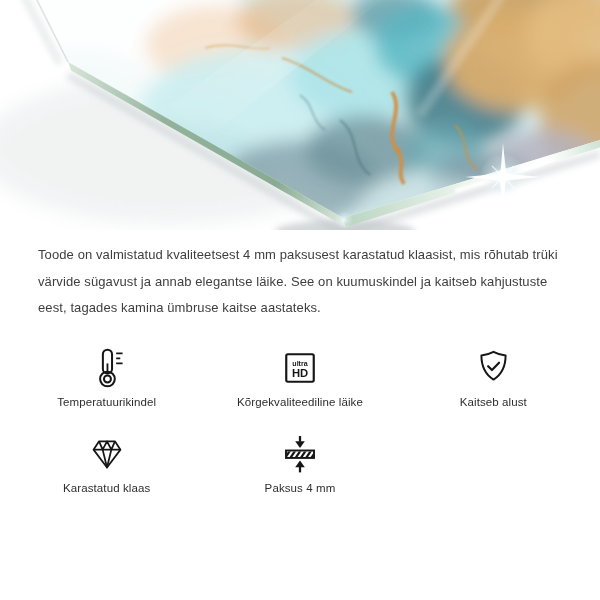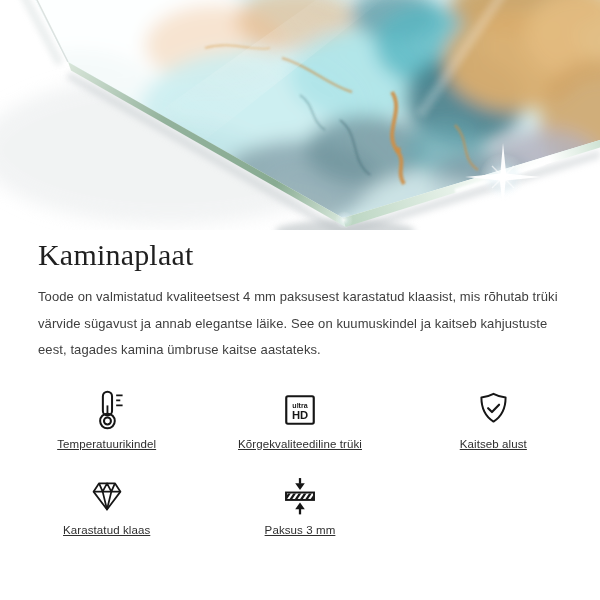--- a/index.html
+++ b/index.html
@@ -18,21 +18,21 @@
     font-size:13px;line-height:26.5px;color:#3e3e3e;margin:0;max-width:536px;
     letter-spacing:.1px;
   }
   .features{
     display:grid;grid-template-columns:repeat(3,1fr);
     row-gap:22px;margin-top:22px;padding:0 10px;
   }
   .feature{display:flex;flex-direction:column;align-items:center;}
   .icon-slot{height:48px;display:flex;align-items:center;justify-content:flex-end;}
   .feature-label{
-    margin-top:4px;font-size:11.5px;color:#2e2e2e;text-align:center;letter-spacing:.1px;text-decoration:underline;
+    margin-top:4px;font-size:11.5px;color:#2e2e2e;text-align:center;letter-spacing:.1px;
   }
   .ficon{stroke:#161616;fill:none;stroke-width:2.2;}
 </style>
 </head>
 <body>
 
 <div class="page">
 
   <svg class="hero" viewBox="0 0 600 230" aria-hidden="true">
     <defs>
@@ -131,21 +131,20 @@
       <path d="M503,143 L506.2,174 L503,209 L499.8,180 Z" fill="#ffffff" opacity="0.95"></path>
       <path d="M465,177 L503,173.2 L541,177 L503,180.8 Z" fill="#ffffff" opacity="0.95"></path>
       <path d="M492,166 L514,188 M514,166 L492,188" stroke="#ffffff" stroke-width="1.4" opacity="0.6"></path>
       <circle cx="503" cy="177" r="3.2" fill="#ffffff"></circle>
       <circle cx="344" cy="220" r="9" fill="url(#glow)" opacity="0.85"></circle>
     </g>
   </svg>
 
   <div class="content">
     <h1 class="headline">
-      <span>Kaminaplaat</span>
     </h1>
     <p class="description">Toode on valmistatud kvaliteetsest 4 mm paksusest karastatud klaasist, mis rõhutab trüki värvide sügavust ja annab elegantse läike. See on kuumuskindel ja kaitseb kahjustuste eest, tagades kamina ümbruse kaitse aastateks.</p>
   </div>
 
   <div class="features">
 
     <div class="feature">
       <div class="icon-slot">
         <svg width="44" height="44" viewBox="0 0 48 48" class="ficon">
           <rect x="19.5" y="4" width="10" height="26" rx="5"></rect>
@@ -159,21 +158,21 @@
     </div>
 
     <div class="feature">
       <div class="icon-slot">
         <svg width="40" height="40" viewBox="0 0 48 48" class="ficon">
           <rect x="7.5" y="7.5" width="33" height="33" rx="2" stroke-width="2.6"></rect>
           <text x="24" y="21" text-anchor="middle" fill="#161616" stroke="none" font-family="Liberation Sans, sans-serif" font-size="8.5" font-weight="700">ultra</text>
           <text x="24" y="34.5" text-anchor="middle" fill="#161616" stroke="none" font-family="Liberation Sans, sans-serif" font-size="13.5" font-weight="700">HD</text>
         </svg>
       </div>
-      <div class="feature-label">Kõrgekvaliteediline trüki</div>
+      <div class="feature-label">Kõrgekvaliteediline läike</div>
     </div>
 
     <div class="feature">
       <div class="icon-slot">
         <svg width="43" height="43" viewBox="0 0 48 48" class="ficon" stroke-linecap="round" stroke-linejoin="round">
           <path d="M24 6.5 C28 8.6 33 10.1 37.5 10.6 C37.5 21 33.5 31.5 24 37.5 C14.5 31.5 10.5 21 10.5 10.6 C15 10.1 20 8.6 24 6.5 Z"></path>
           <path d="M18 22.5 L22.3 26.8 L30.2 18.6" stroke-width="2.4"></path>
         </svg>
       </div>
       <div class="feature-label">Kaitseb alust</div>
@@ -208,17 +207,17 @@
             <path d="M24,30 L32,18"></path>
               <path d="M30,30 L38,18"></path>
               <path d="M36,30 L44,18"></path>
           </g>
           <path d="M24,3.5 L24,10" stroke="#161616" stroke-width="2.6"></path>
           <polygon points="18.5,9.5 29.5,9.5 24,17" fill="#161616"></polygon>
           <path d="M24,45 L24,38.5" stroke="#161616" stroke-width="2.6"></path>
           <polygon points="18.5,39 29.5,39 24,31.5" fill="#161616"></polygon>
         </svg>
       </div>
-      <div class="feature-label">Paksus 3 mm</div>
+      <div class="feature-label">Paksus 4 mm</div>
     </div>
 
   </div>
 </div>
 
 </body></html>

